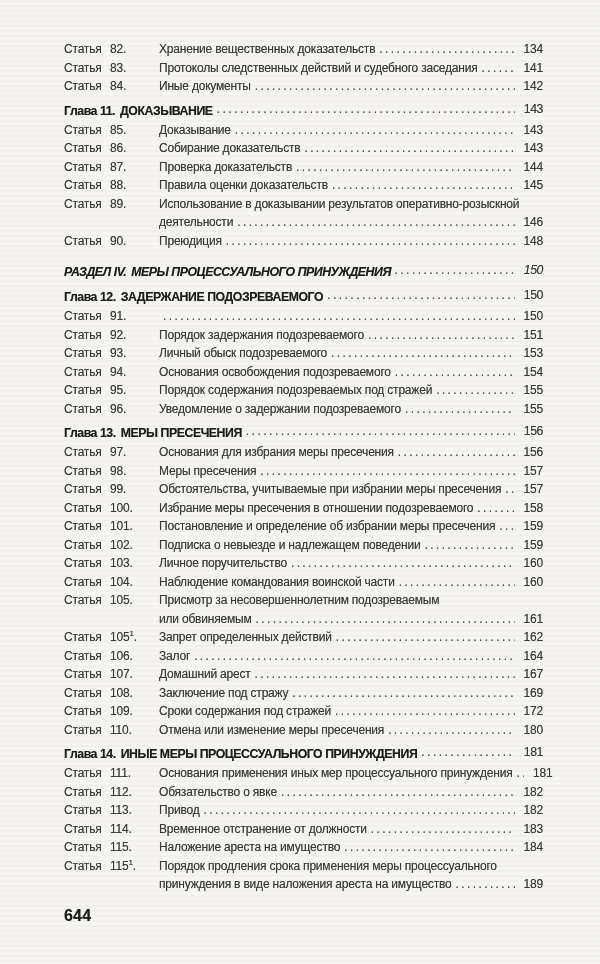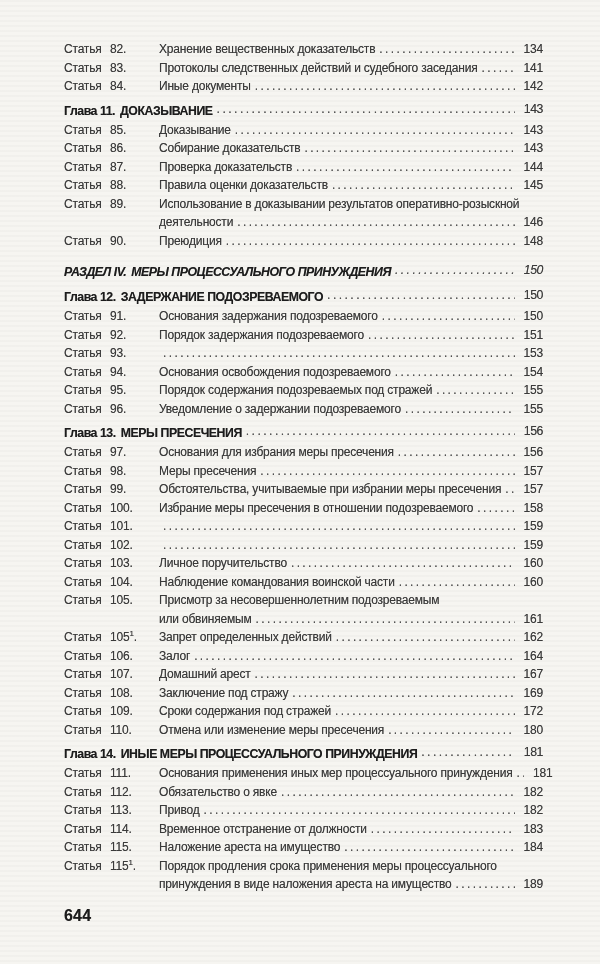--- a/index.html
+++ b/index.html
@@ -198,21 +198,20 @@
         <span class="head-label">Глава 12.</span>
         <span class="head-title">ЗАДЕРЖАНИЕ ПОДОЗРЕВАЕМОГО</span>
         <span class="leader">..................................................................................................................................</span>
         <span class="pg">150</span>
       </div>
       <div class="row article">
         <span class="lbl">Статья</span>
         <span class="num"><span>91</span>.</span>
         <div class="body">
           <div class="line">
-            <span class="t">Основания задержания подозреваемого</span>
             <span class="leader">..................................................................................................................................</span>
             <span class="pg">150</span>
           </div>
         </div>
       </div>
       <div class="row article">
         <span class="lbl">Статья</span>
         <span class="num"><span>92</span>.</span>
         <div class="body">
           <div class="line">
@@ -220,20 +219,21 @@
             <span class="leader">..................................................................................................................................</span>
             <span class="pg">151</span>
           </div>
         </div>
       </div>
       <div class="row article">
         <span class="lbl">Статья</span>
         <span class="num"><span>93</span>.</span>
         <div class="body">
           <div class="line">
+            <span class="t">Личный обыск подозреваемого</span>
             <span class="leader">..................................................................................................................................</span>
             <span class="pg">153</span>
           </div>
         </div>
       </div>
       <div class="row article">
         <span class="lbl">Статья</span>
         <span class="num"><span>94</span>.</span>
         <div class="body">
           <div class="line">
@@ -313,30 +313,32 @@
             <span class="leader">..................................................................................................................................</span>
             <span class="pg">158</span>
           </div>
         </div>
       </div>
       <div class="row article">
         <span class="lbl">Статья</span>
         <span class="num"><span>101</span>.</span>
         <div class="body">
           <div class="line">
+            <span class="t">Постановление и определение об избрании меры пресечения</span>
             <span class="leader">..................................................................................................................................</span>
             <span class="pg">159</span>
           </div>
         </div>
       </div>
       <div class="row article">
         <span class="lbl">Статья</span>
         <span class="num"><span>102</span>.</span>
         <div class="body">
           <div class="line">
+            <span class="t">Подписка о невыезде и надлежащем поведении</span>
             <span class="leader">..................................................................................................................................</span>
             <span class="pg">159</span>
           </div>
         </div>
       </div>
       <div class="row article">
         <span class="lbl">Статья</span>
         <span class="num"><span>103</span>.</span>
         <div class="body">
           <div class="line">

